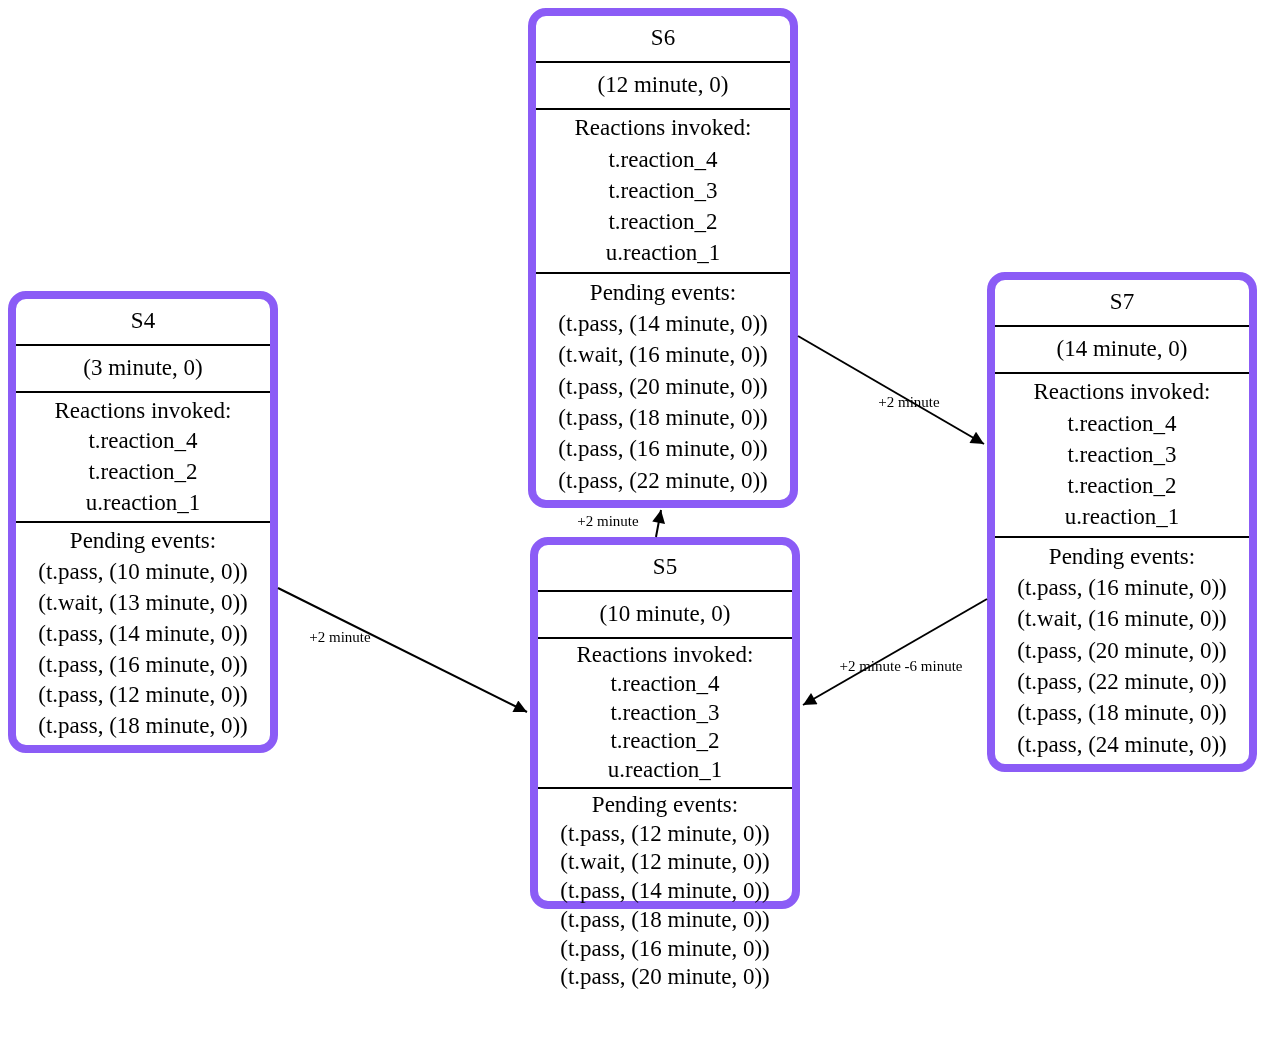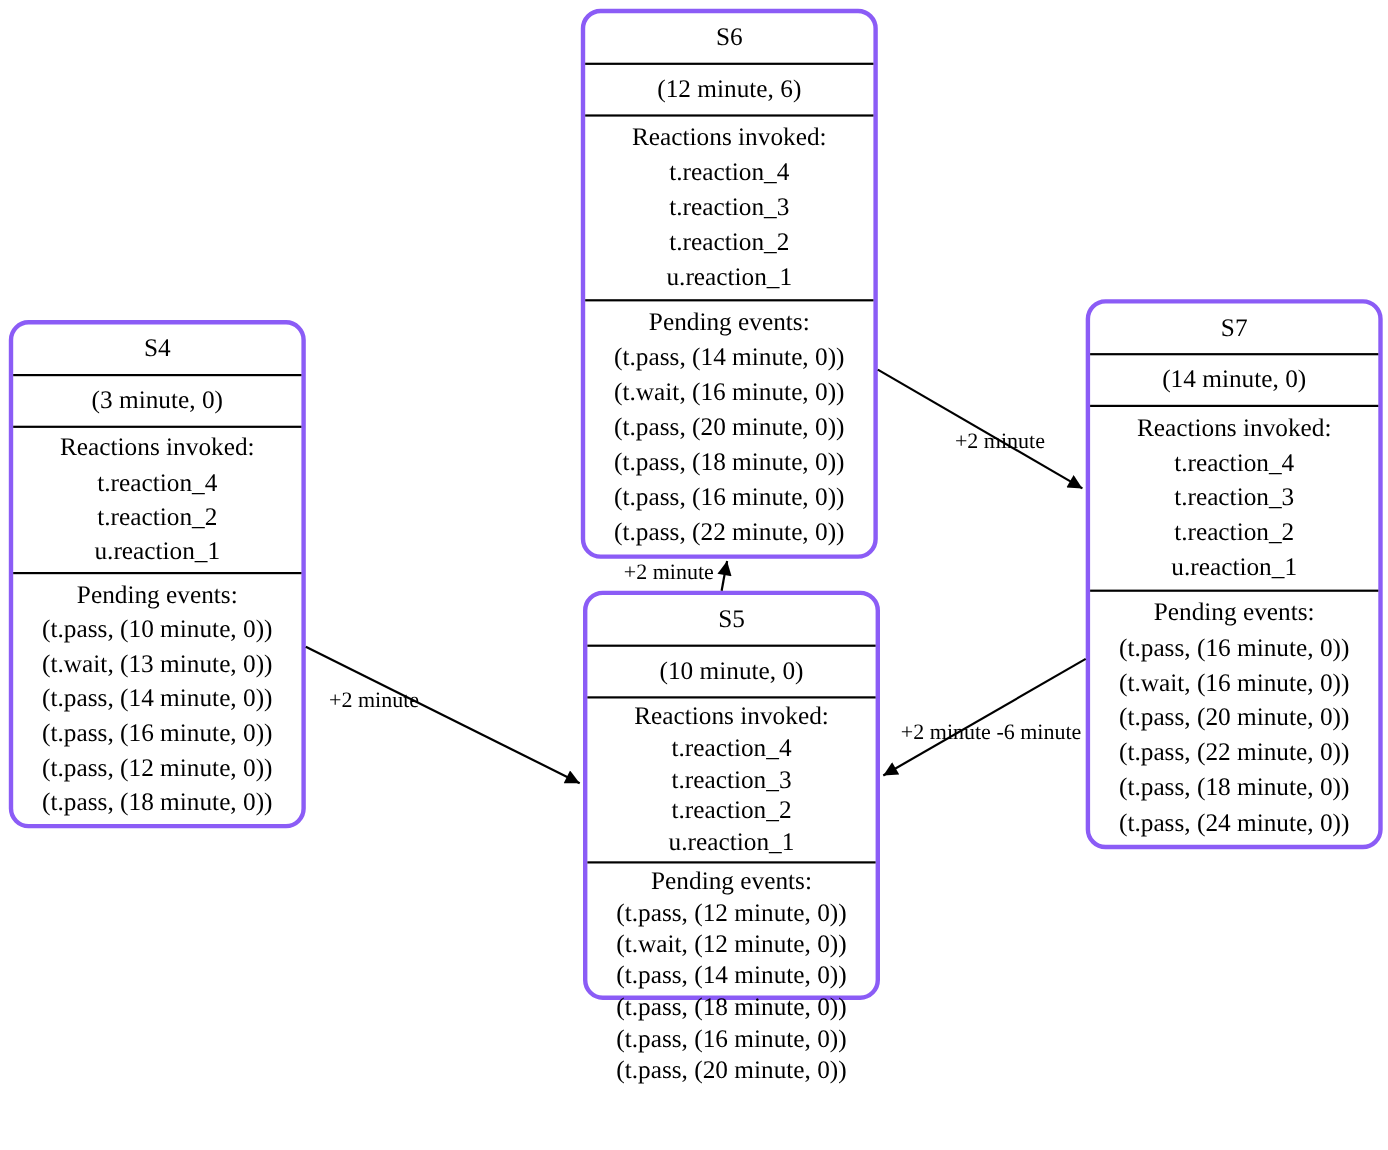--- a/index.html
+++ b/index.html
@@ -10,21 +10,21 @@
     background: #ffffff;
     font-family: "Liberation Serif", serif;
     color: #000000;
     overflow: hidden;
   }
   .node {
     position: absolute;
     box-sizing: border-box;
     display: flex;
     flex-direction: column;
-    border: 4px solid #8b5cf6;
+    border: 8px solid #8b5cf6;
     border-radius: 18px;
     background: #ffffff;
     font-size: 23px;
     text-align: center;
     line-height: 1.25;
   }
   .sec { box-sizing: border-box; }
   .sec + .sec { border-top: 2px solid #000000; }
   .sec.title {
     height: 45px; flex: none;
@@ -42,32 +42,32 @@
   }
   .edges {
     position: absolute;
     left: 0; top: 0;
     pointer-events: none;
   }
   .edges line { stroke: #000000; stroke-width: 2; }
   .edge-label {
     position: absolute;
     transform: translate(-50%, -50%);
-    font-size: 20px;
+    font-size: 15px;
     white-space: nowrap;
   }
 </style>
 </head>
 <body>
 
 <div class="canvas">
 
   <div class="node" style="left:528px; top:8px; width:270px; height:500px;">
     <div class="sec title">S6</div>
-    <div class="sec time">(12 minute, 6)</div>
+    <div class="sec time">(12 minute, 0)</div>
     <div class="sec list" style="flex:5;">
       <div>Reactions invoked:</div>
       <div>t.reaction_4</div>
       <div>t.reaction_3</div>
       <div>t.reaction_2</div>
       <div>u.reaction_1</div>
     </div>
     <div class="sec list" style="flex:7;">
       <div>Pending events:</div>
       <div>(t.pass, (14 minute, 0))</div>

